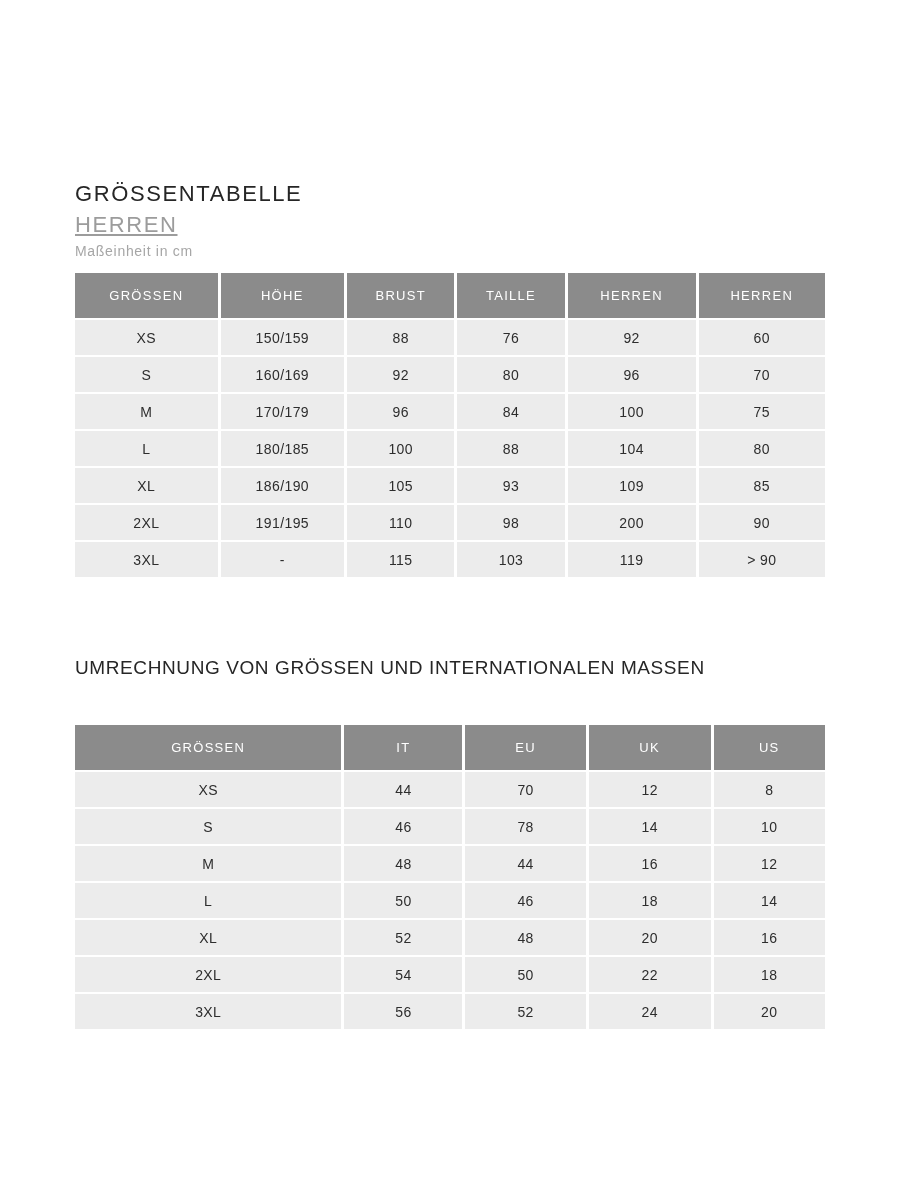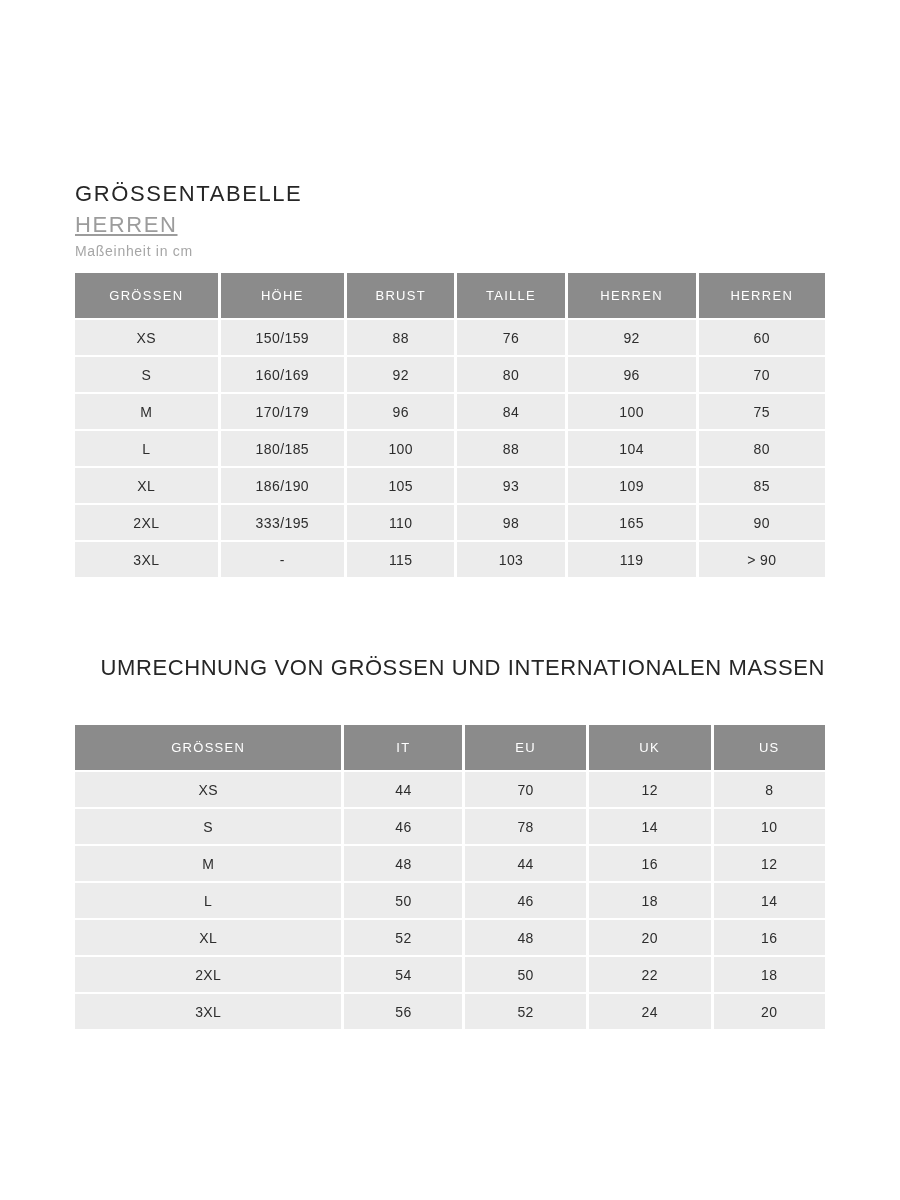--- a/index.html
+++ b/index.html
@@ -45,21 +45,21 @@
     color:var(--cell-text);
     font-size:14px;
     font-weight:400;
     letter-spacing:0.4px;
     height:35px;
     text-align:center;
     vertical-align:middle;
     padding:0;
   }
 
-  h2{margin:76px 0 0;font-size:22px;line-height:26px;font-weight:500;letter-spacing:0.6px;color:var(--title-text);text-align:right;}
+  h2{margin:76px 0 0;font-size:19px;line-height:26px;font-weight:500;letter-spacing:0.6px;color:var(--title-text);}
 </style>
 </head>
 <body>
 
 <div class="page">
   <h1>GRÖSSENTABELLE</h1>
   <div class="subtitle">HERREN</div>
   <div class="unit-note">Maßeinheit in cm</div>
 
   <table class="grid t1">
@@ -117,24 +117,24 @@
         <tr>
           <td>XL</td>
           <td>186/190</td>
           <td>105</td>
           <td>93</td>
           <td>109</td>
           <td>85</td>
         </tr>
         <tr>
           <td>2XL</td>
-          <td>333/195</td>
+          <td>191/195</td>
           <td>110</td>
           <td>98</td>
-          <td>165</td>
+          <td>200</td>
           <td>90</td>
         </tr>
         <tr>
           <td>3XL</td>
           <td>-</td>
           <td>115</td>
           <td>103</td>
           <td>119</td>
           <td>&gt; 90</td>
         </tr>

